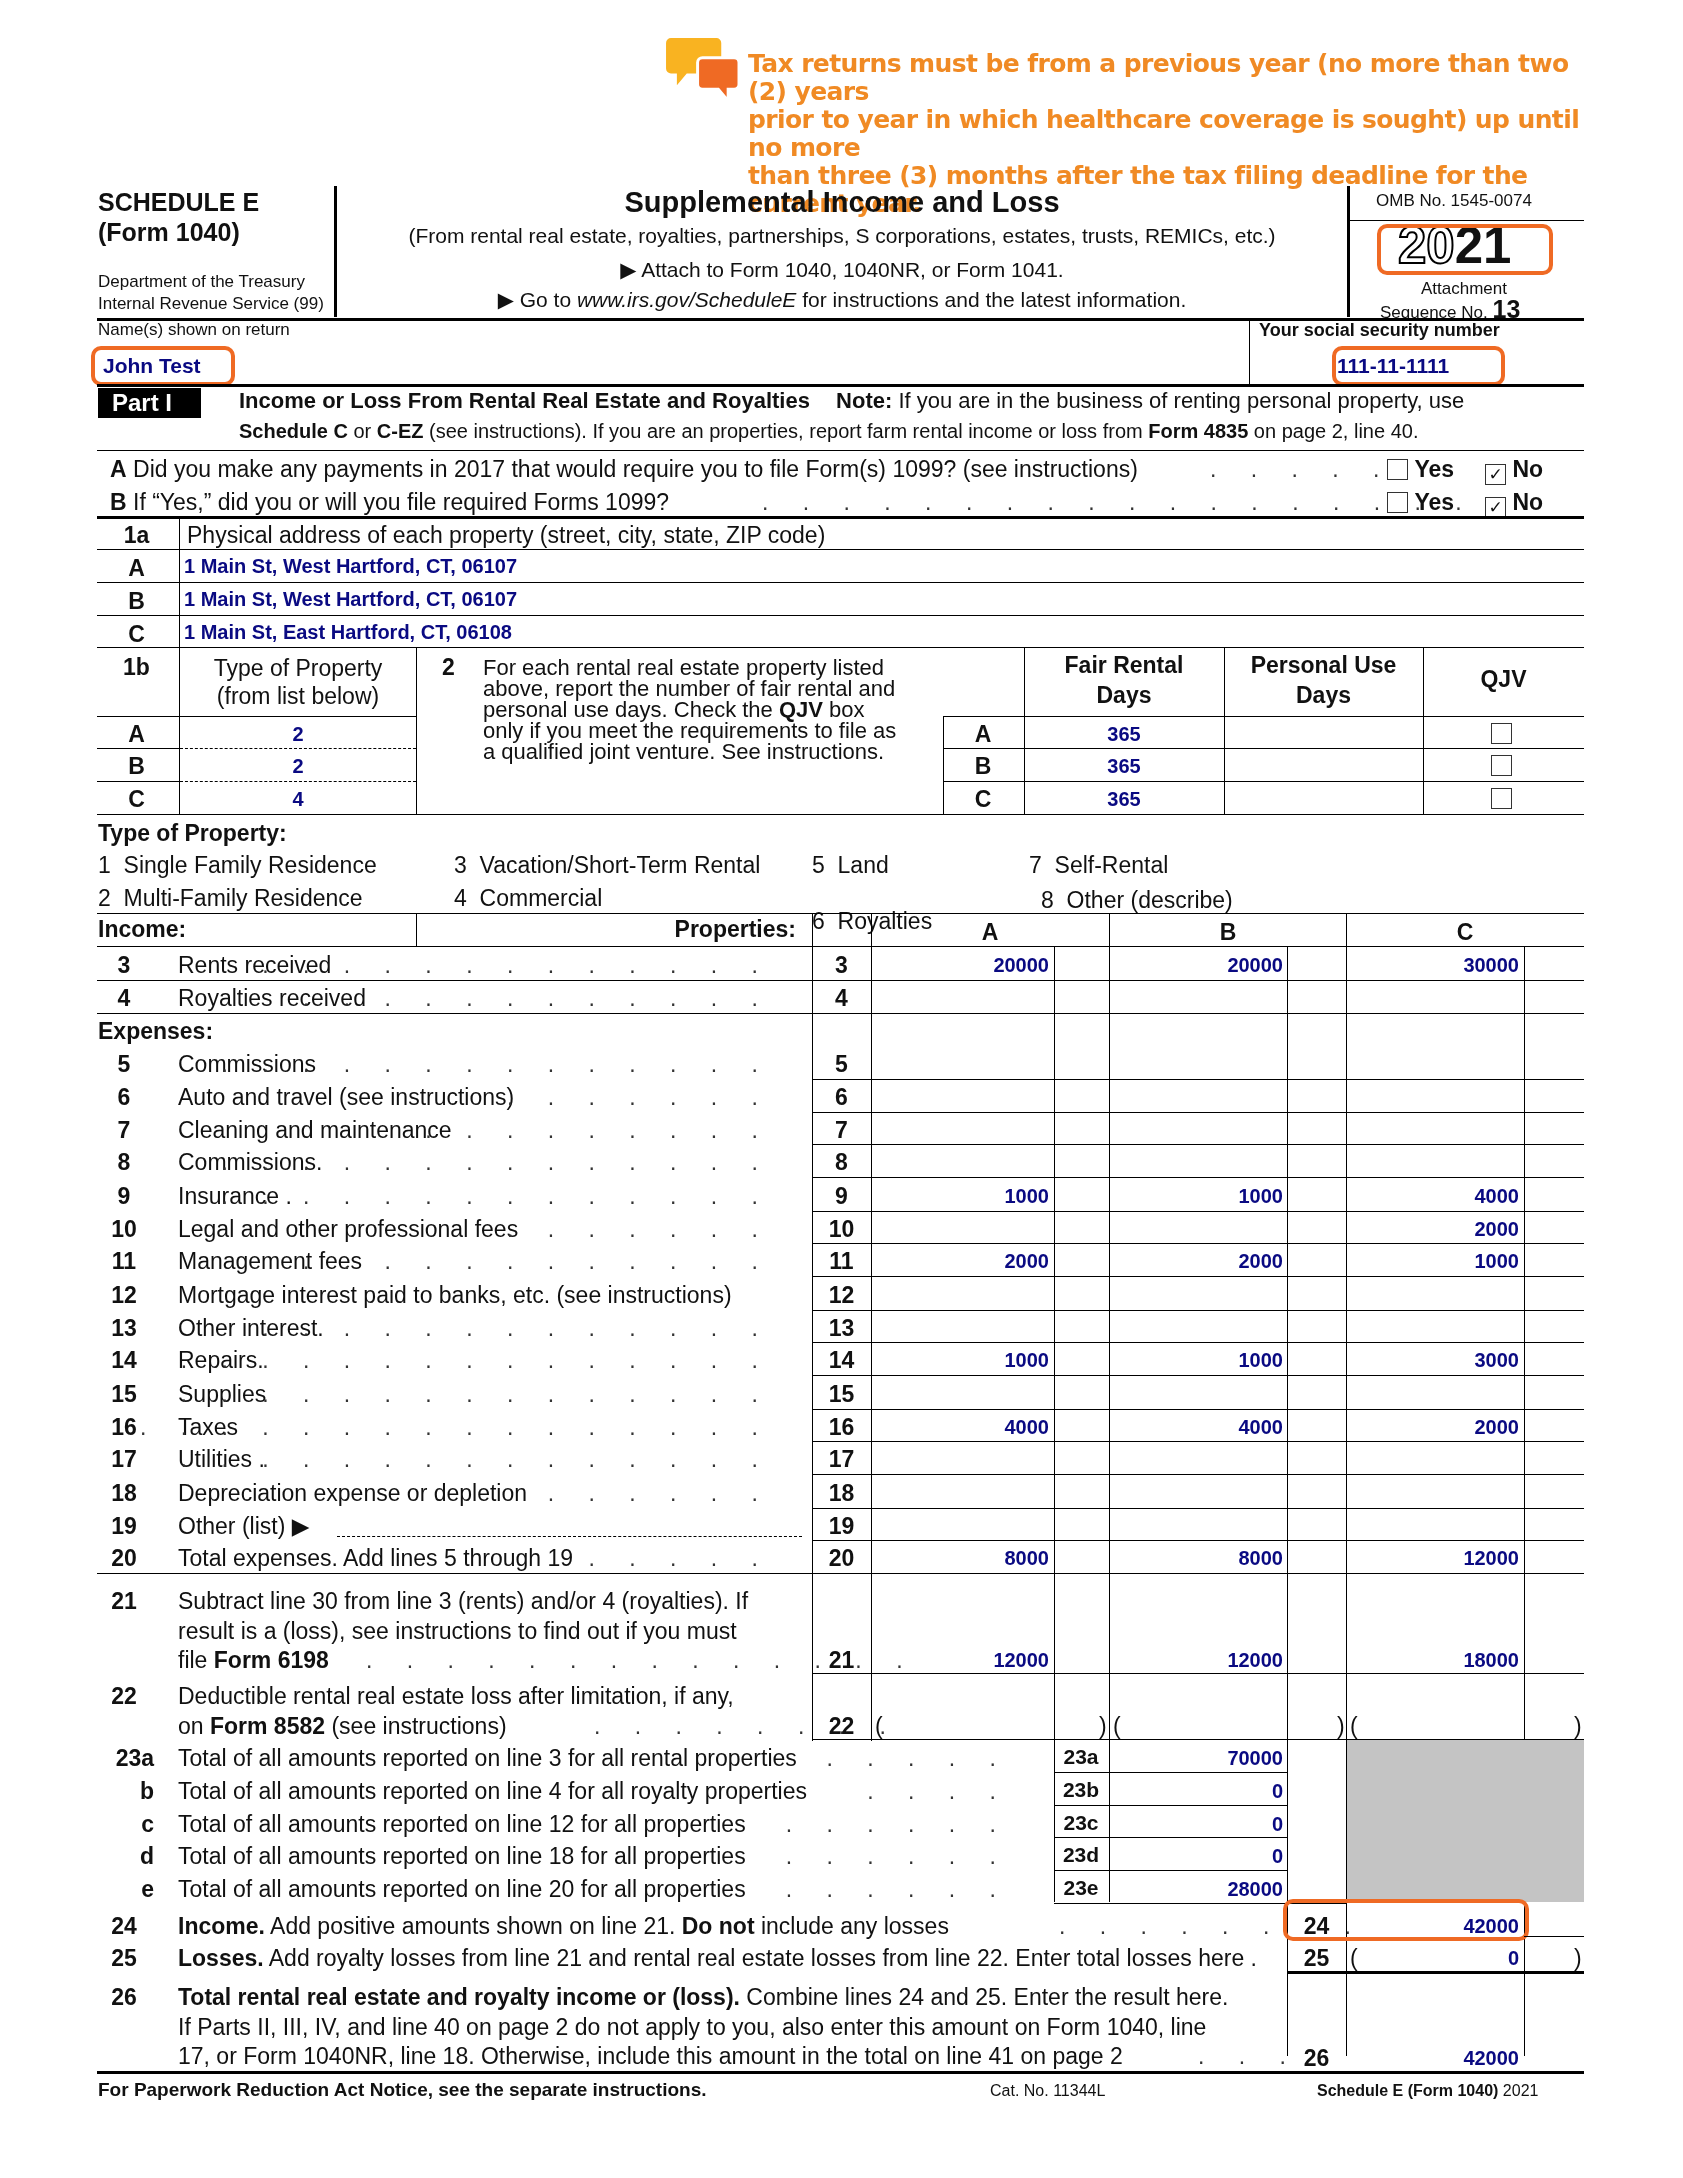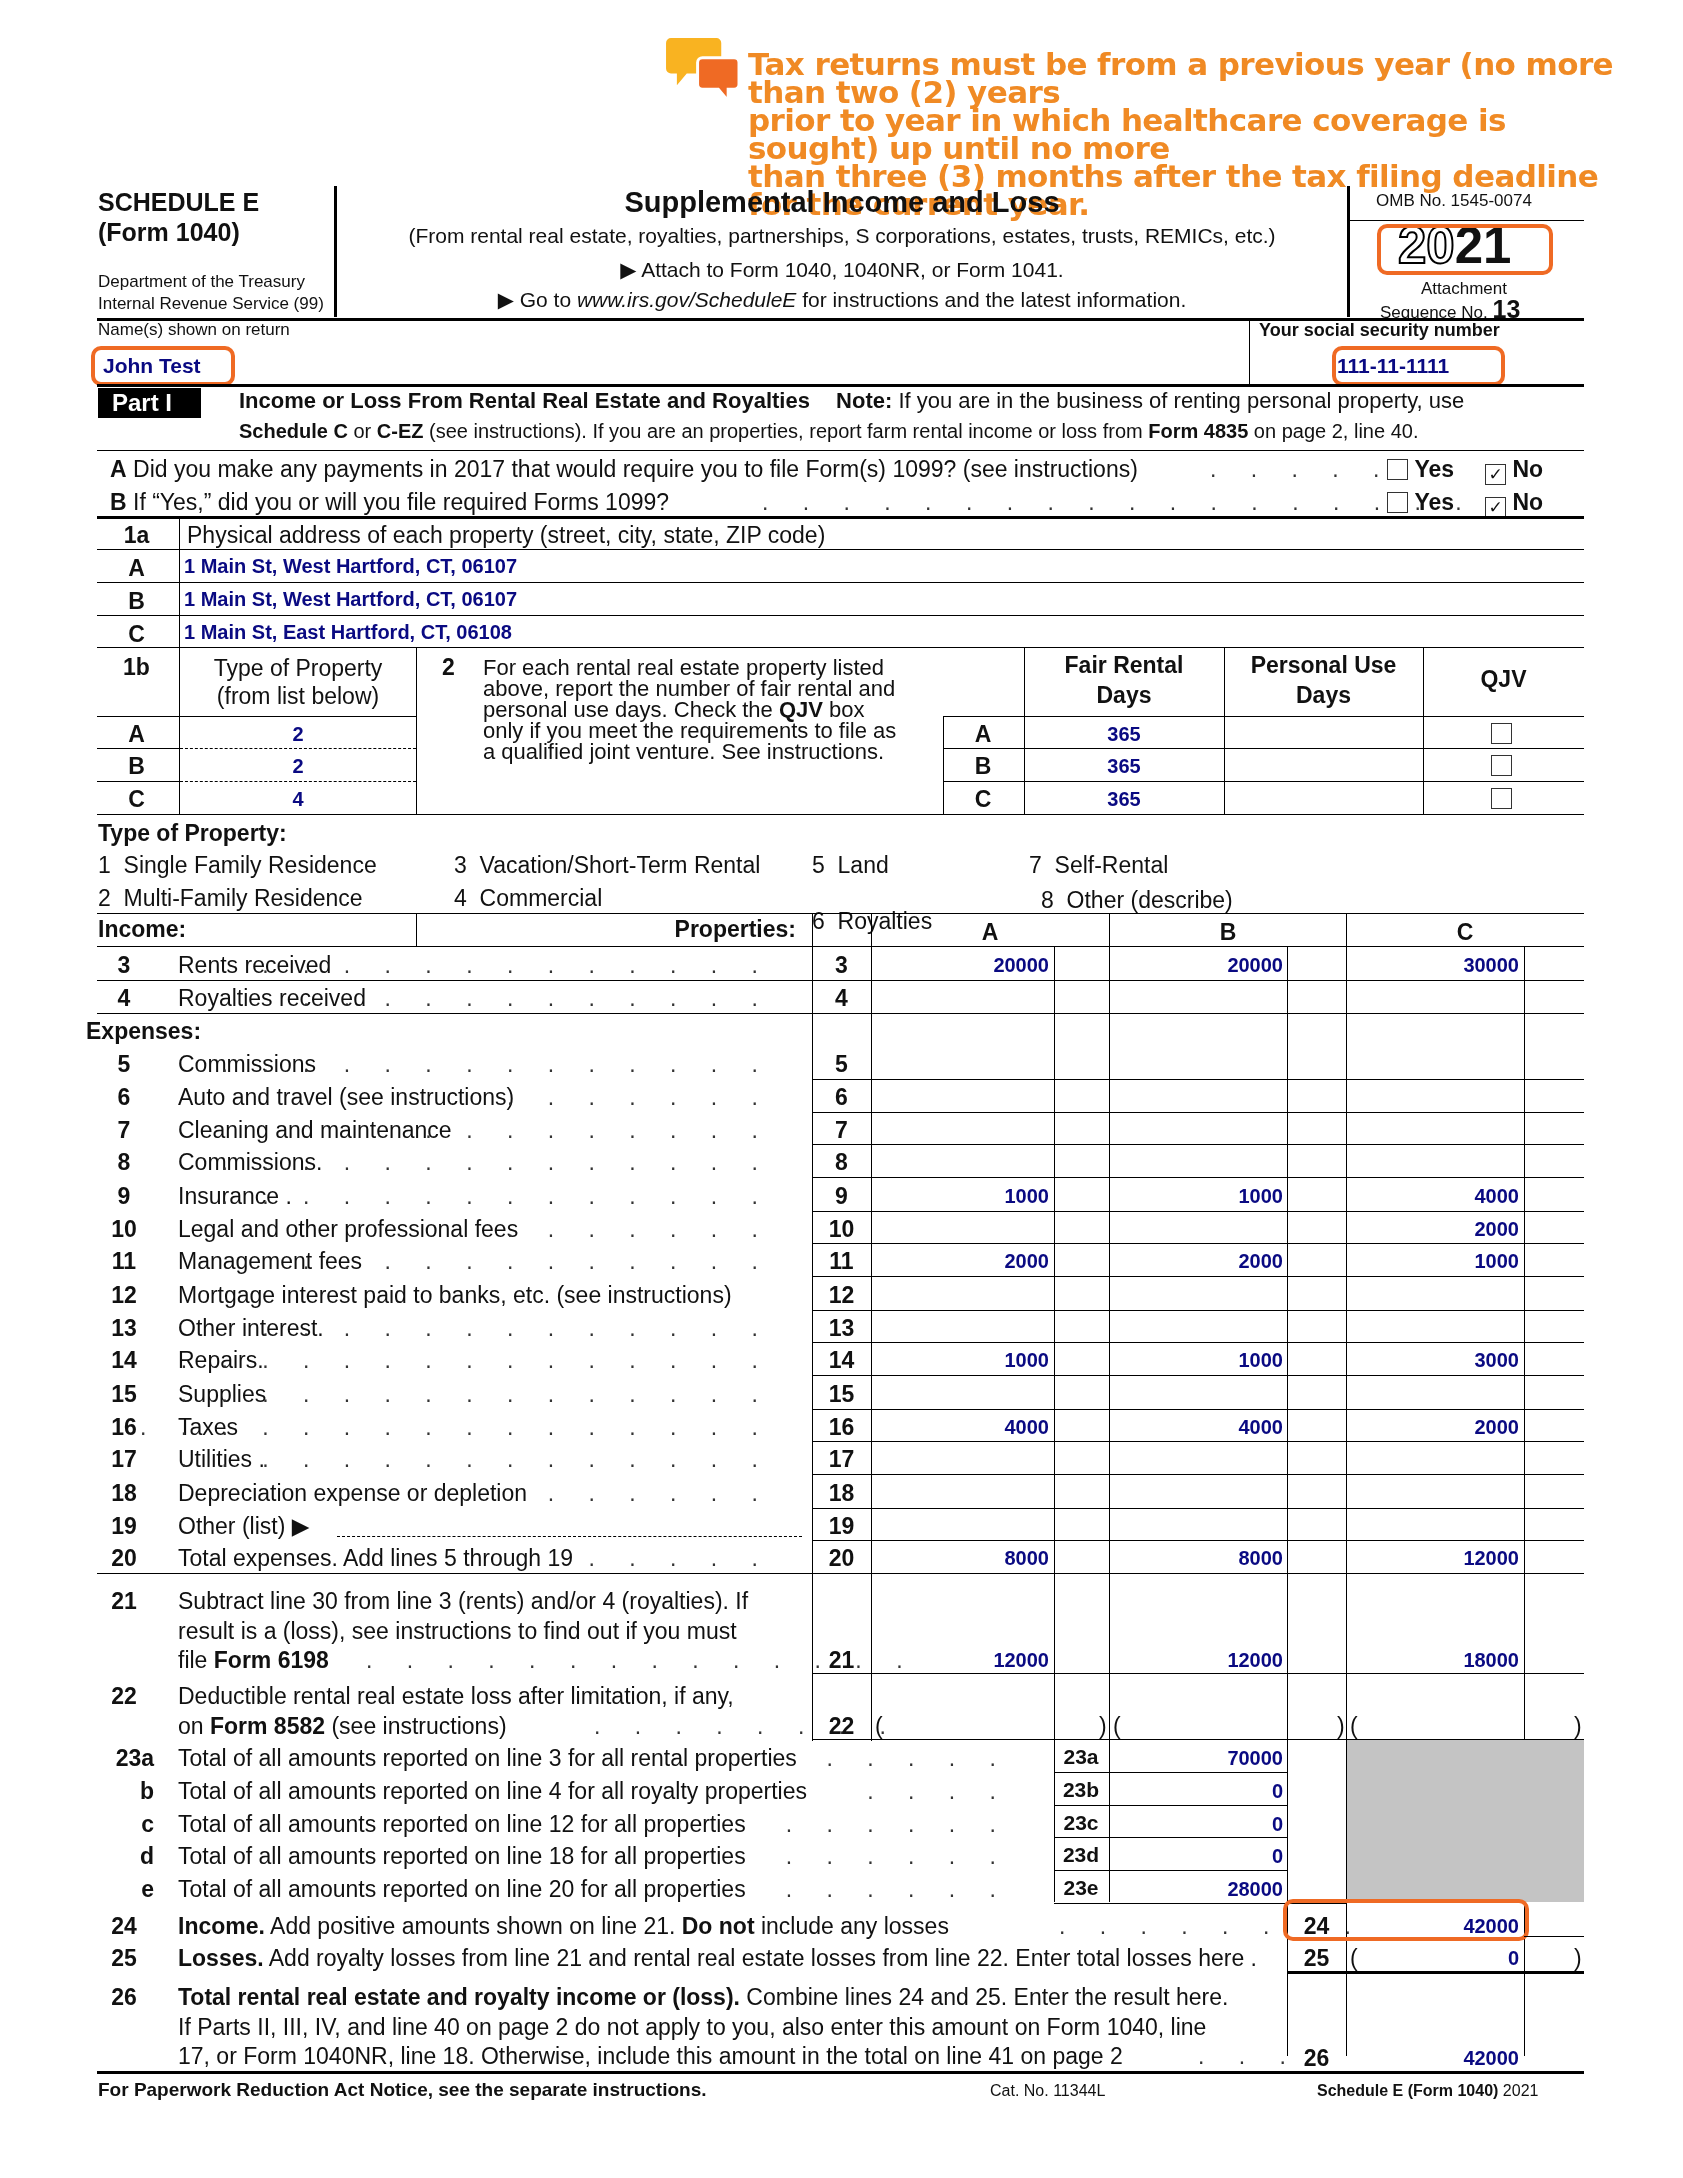--- a/index.html
+++ b/index.html
@@ -1,20 +1,20 @@
 <!DOCTYPE html>
 <html><head>
 <meta charset="utf-8">
 <style>
   * { box-sizing: border-box; margin: 0; padding: 0; }
   html, body { width: 1683px; height: 2178px; background: #fff; }
   body { position: relative; font-family: "Liberation Sans", sans-serif; color: #111; overflow: hidden; }
   .abs { position: absolute; }
   .fill { color: #0a0a82; font-weight: bold; }
-  .callout-text { color: #f08a24; font-weight: bold; font-size: 31px; line-height: 28px; font-family: "DejaVu Sans", sans-serif; letter-spacing: -0.6px; }
+  .callout-text { color: #f08a24; font-weight: bold; font-size: 25px; line-height: 28px; font-family: "DejaVu Sans", sans-serif; letter-spacing: -0.6px; }
   .orange-box { position: absolute; border: 4px solid #ef6a24; border-radius: 10px; }
   .hline { position: absolute; background: #000; height: 1px; }
   .hline.thick { height: 3px; }
   .vline { position: absolute; background: #000; width: 1px; }
   .vline.thick { width: 3px; }
   .t { position: absolute; white-space: nowrap; font-size: 23px; }
   .b { font-weight: bold; }
   .dots { letter-spacing: 17px; color: #333; }
   .cb { display: inline-block; width: 21px; height: 21px; border: 1px solid #333; vertical-align: -3px; background: #fff; text-align: center; font-size: 17px; line-height: 19px; }
   .num { position: absolute; text-align: right; font-size: 20px; }
@@ -381,21 +381,21 @@
       <div class="t dots" style="right:911px;top:1545px;letter-spacing:14px;">. . . . .</div>
       <div class="t b" style="left:812px;top:1545px;width:59px;text-align:center;">20</div>
       <div class="num fill" style="left:871px;top:1547px;width:178px;height:24px;">8000</div>
       <div class="num fill" style="left:1109px;top:1547px;width:174px;height:24px;">8000</div>
       <div class="num fill" style="left:1346px;top:1547px;width:173px;height:24px;">12000</div>
       <div class="hline" style="left:97px;top:1573px;width:1487px;"></div>
     </div>
     <div class="hline" style="left: 97px; top: 1013px; width: 715px;"></div>
   </div>
 
-<div class="t b" style="left:86px;top:1018px;">Expenses:</div>
+<div class="t b" style="left:98px;top:1018px;">Expenses:</div>
 
 <div>
   <div class="t b" style="left:104px;top:1588px;width:40px;text-align:center;">21</div>
   <div class="t" style="left:178px;top:1588px;">Subtract line 30 from line 3 (rents) and/or 4 (royalties). If</div>
   <div class="t" style="left:178px;top:1618px;">result is a (loss), see instructions to find out if you must</div>
   <div class="t" style="left:178px;top:1647px;"><span>file </span><span class="b">Form 6198</span></div>
   <div class="t dots" style="left:366px;top:1647px;letter-spacing:14px;">. . . . . . . . . . . . . .</div>
   <div class="t b" style="left:812px;top:1647px;width:59px;text-align:center;">21</div>
   <div class="num fill" style="left:871px;top:1649px;width:178px;">12000</div>
   <div class="num fill" style="left:1109px;top:1649px;width:174px;">12000</div>

